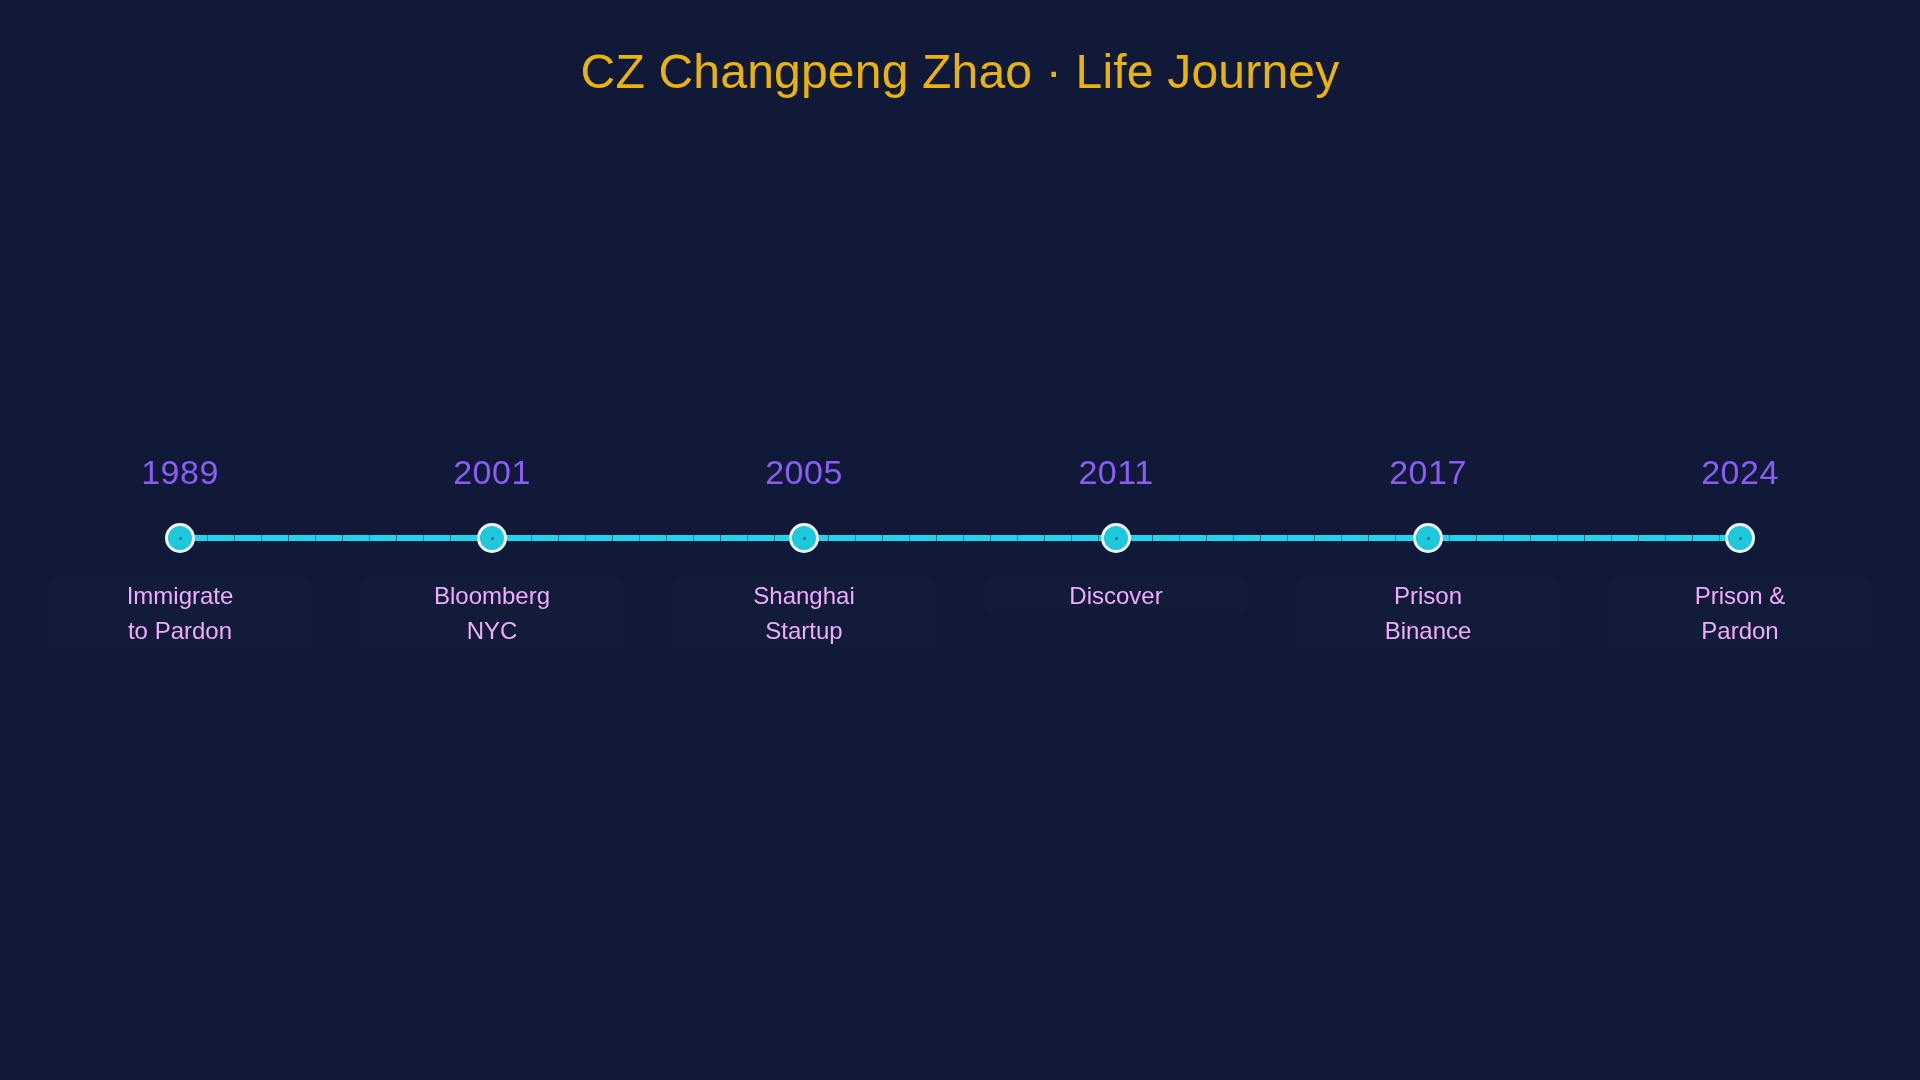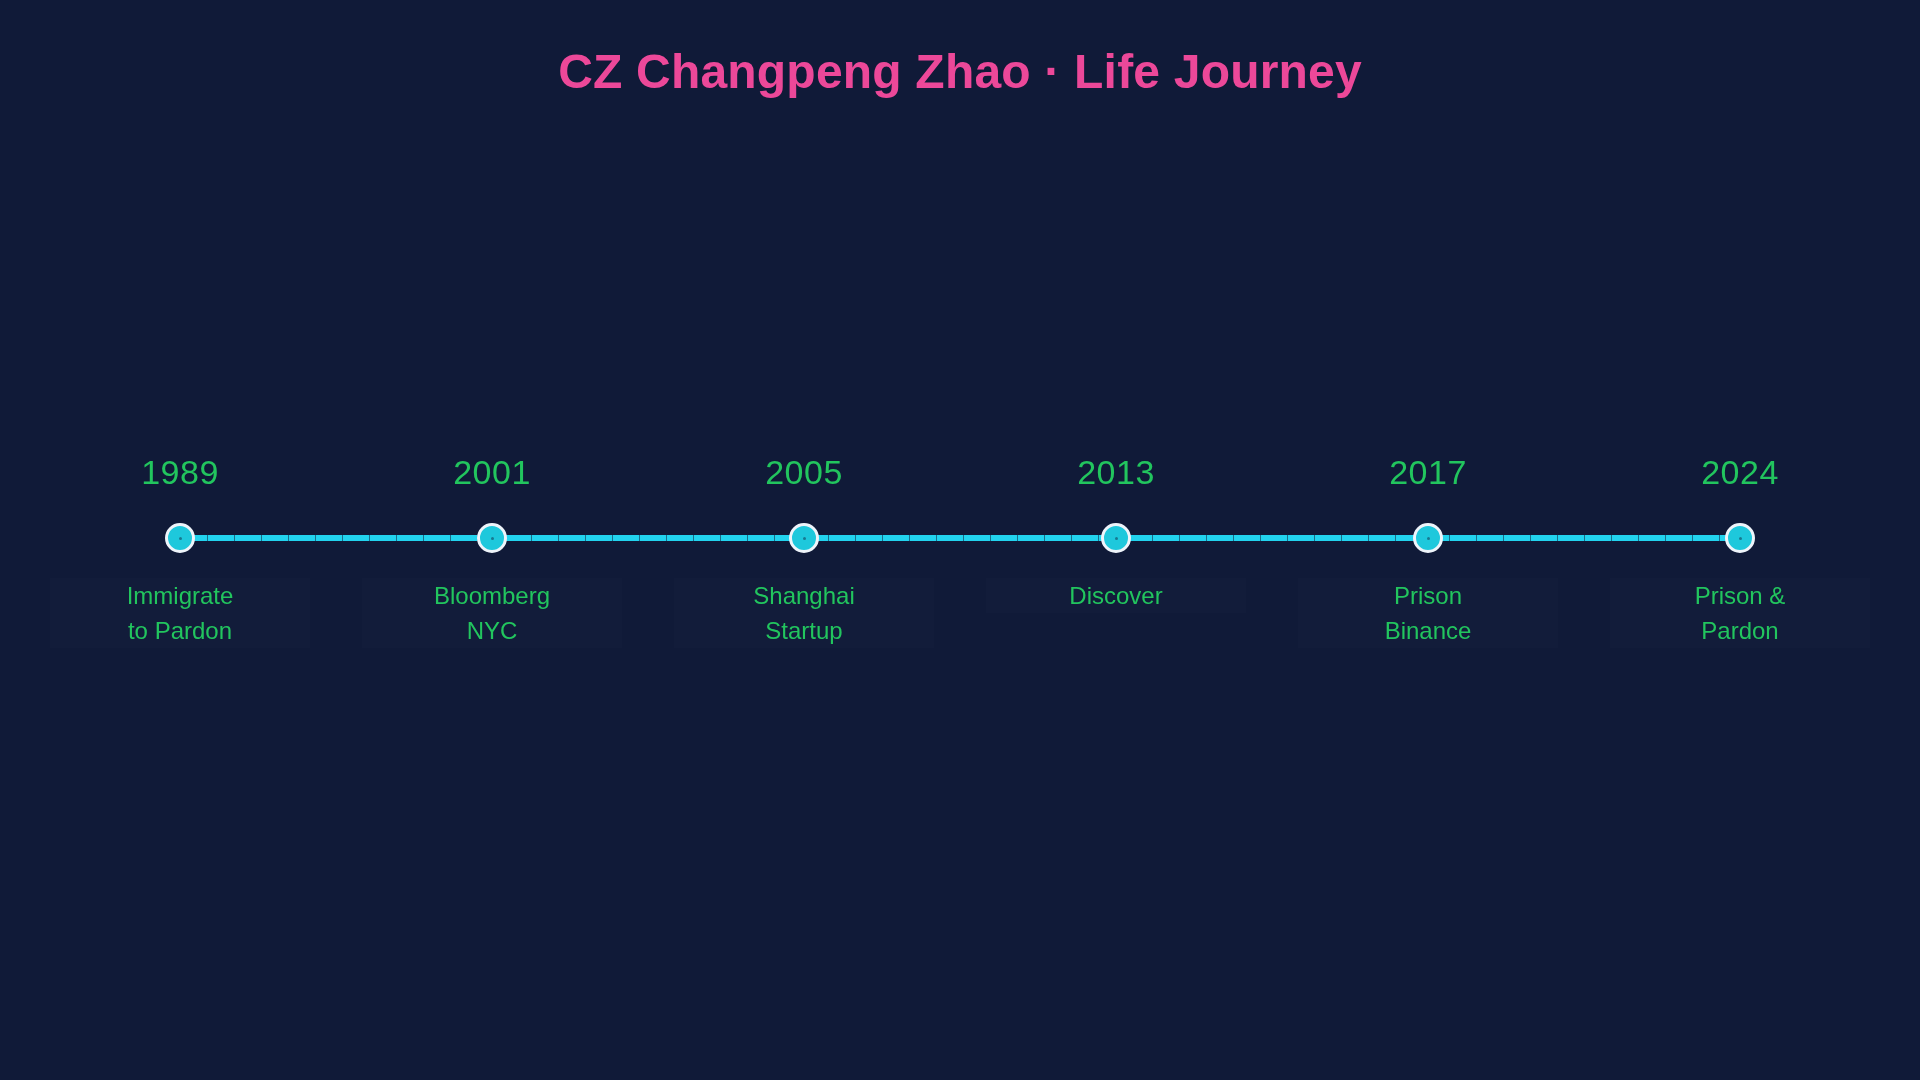--- a/index.html
+++ b/index.html
@@ -17,23 +17,23 @@
     position: relative;
   }
 
   
   #chart-title {
     position: absolute;
     top: 44px;
     left: 0;
     width: 1920px;
     text-align: center;
-    color: #ec4899;
+    color: #eab308;
     font-size: 48px;
-    font-weight: 700;
+    font-weight: 400;
     letter-spacing: 0.2px;
     white-space: nowrap;
   }
 
   
   #timeline {
     position: absolute;
     left: 0;
     top: 0;
     width: 1920px;
@@ -75,21 +75,21 @@
     height: 1080px;
     text-align: center;
     pointer-events: none;
   }
 
   .milestone-year {
     position: absolute;
     top: 455px;
     left: 0;
     width: 260px;
-    color: #22c55e;
+    color: #8b5cf6;
     font-size: 34px;
     font-weight: 400;
     line-height: 1;
     letter-spacing: 0.5px;
   }
 
   .milestone-node {
     position: absolute;
     top: 538px;
     left: 130px;
@@ -116,21 +116,21 @@
     margin-top: -1.5px;
     background: rgba(16,26,56,0.45);
     border-radius: 50%;
   }
 
   .milestone-label {
     position: absolute;
     top: 578px;
     left: 0;
     width: 260px;
-    color: #22c55e;
+    color: #f0abfc;
     font-size: 24px;
     font-weight: 400;
     line-height: 35px;
     background: rgba(255,255,255,0.012);
   }
 
   .milestone-label-line { display: block; }
 </style>
 </head>
 <body>
@@ -162,21 +162,21 @@
       </div>
       <div class="milestone" style="left: 804px;">
         <div class="milestone-year">2005</div>
         <div class="milestone-node"></div>
         <div class="milestone-label">
           <span class="milestone-label-line">Shanghai</span>
           <span class="milestone-label-line">Startup</span>
         </div>
       </div>
       <div class="milestone" style="left: 1116px;">
-        <div class="milestone-year">2013</div>
+        <div class="milestone-year">2011</div>
         <div class="milestone-node"></div>
         <div class="milestone-label">
           <span class="milestone-label-line">Discover</span>
         </div>
       </div>
       <div class="milestone" style="left: 1428px;">
         <div class="milestone-year">2017</div>
         <div class="milestone-node"></div>
         <div class="milestone-label">
           <span class="milestone-label-line">Prison</span>

